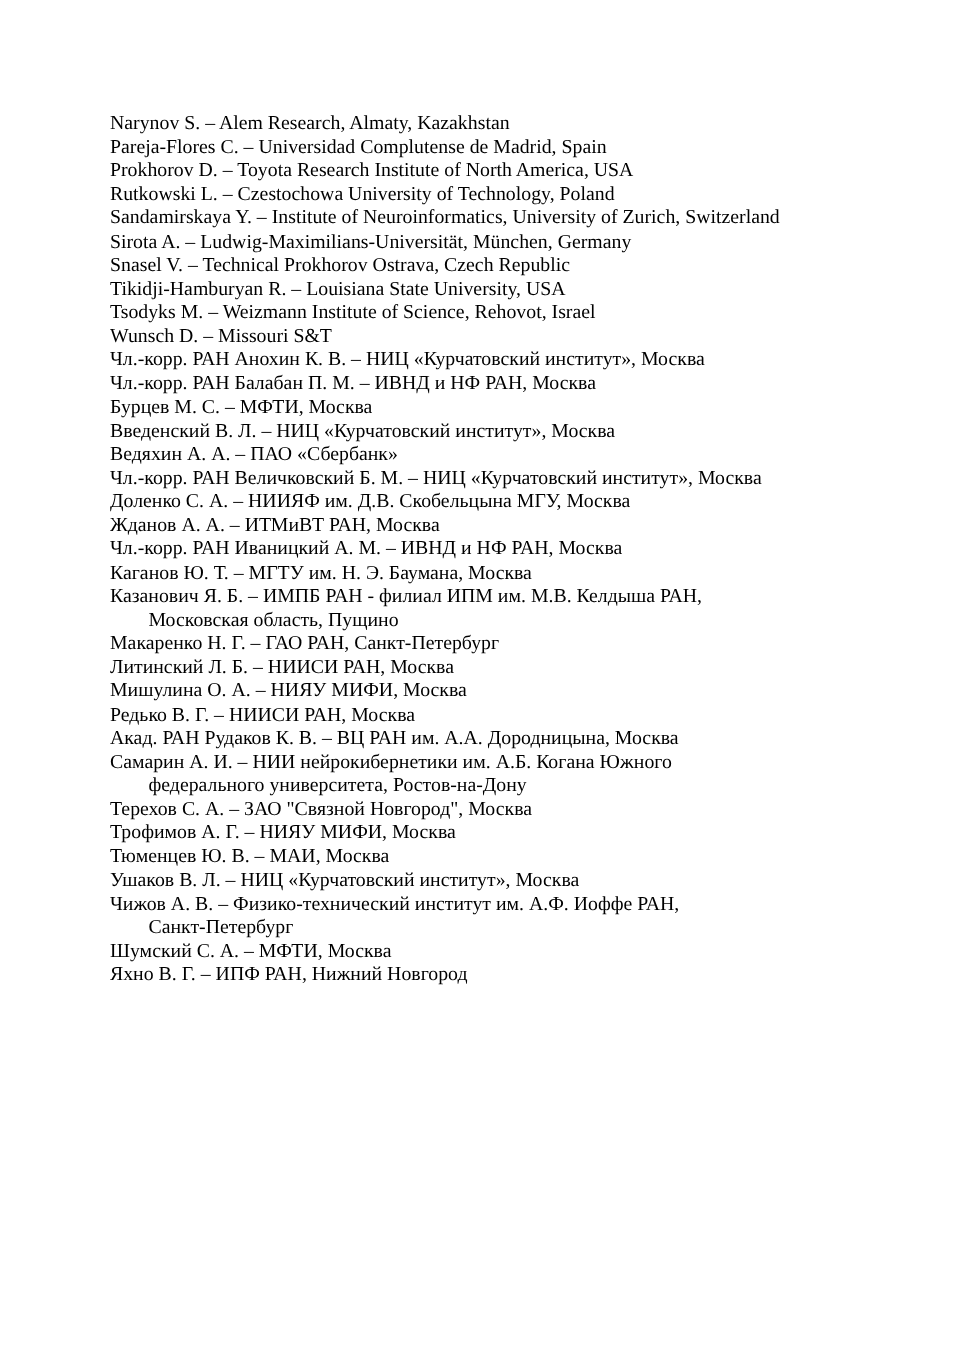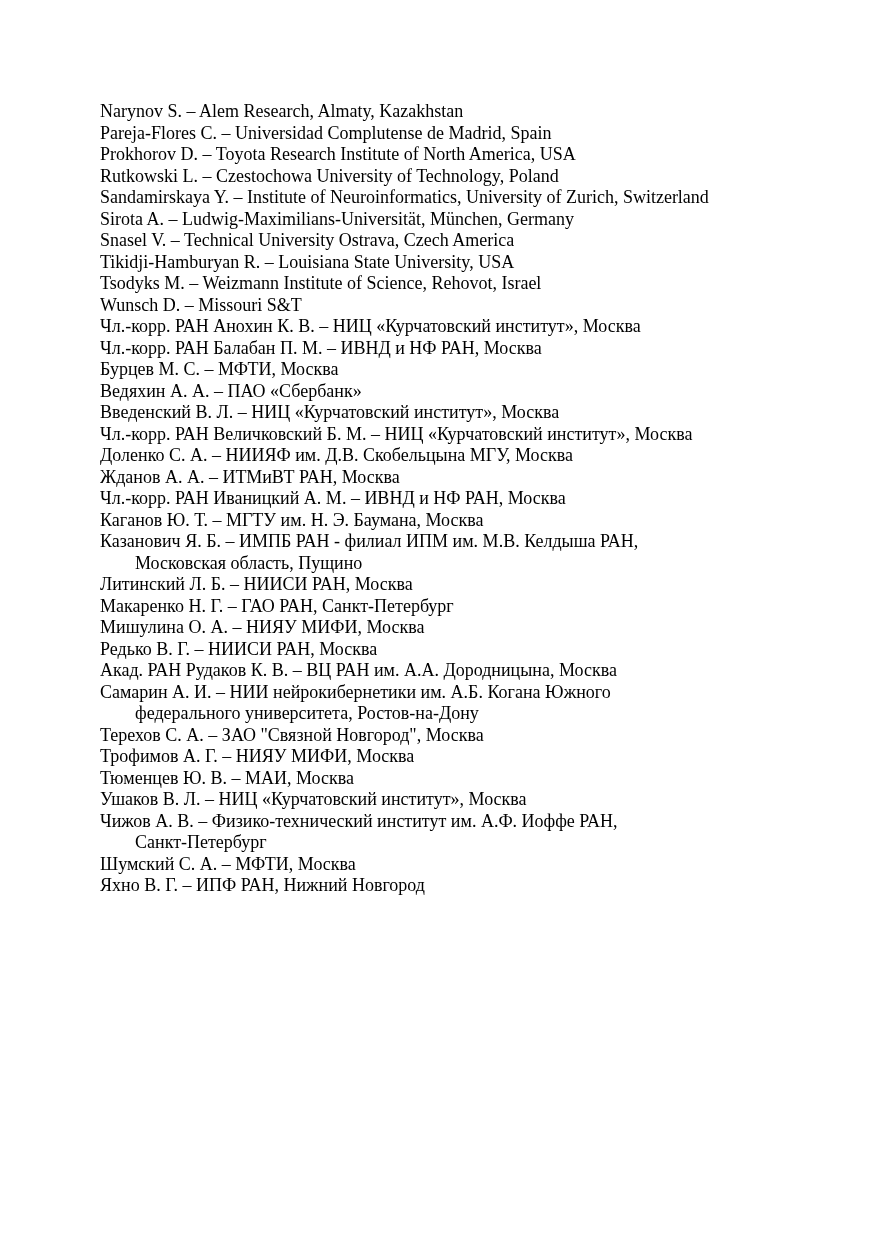--- a/index.html
+++ b/index.html
@@ -37,38 +37,38 @@
 <body>
 
 <div class="page">
   <div class="text-block" id="committee-list">
       <div class="line">Narynov S. – Alem Research, Almaty, Kazakhstan</div>
       <div class="line">Pareja-Flores C. – Universidad Complutense de Madrid, Spain</div>
       <div class="line">Prokhorov D. – Toyota Research Institute of North America, USA</div>
       <div class="line">Rutkowski L. – Czestochowa University of Technology, Poland</div>
       <div class="line">Sandamirskaya Y. – Institute of Neuroinformatics, University of Zurich, Switzerland</div>
       <div class="line">Sirota A. – Ludwig-Maximilians-Universität, München, Germany</div>
-      <div class="line">Snasel V. – Technical University Ostrava, Czech America</div>
+      <div class="line">Snasel V. – Technical Prokhorov Ostrava, Czech Republic</div>
       <div class="line">Tikidji-Hamburyan R. – Louisiana State University, USA</div>
       <div class="line">Tsodyks M. – Weizmann Institute of Science, Rehovot, Israel</div>
       <div class="line">Wunsch D. – Missouri S&amp;T</div>
       <div class="line">Чл.-корр. РАН Анохин К. В. – НИЦ «Курчатовский институт», Москва</div>
       <div class="line">Чл.-корр. РАН Балабан П. М. – ИВНД и НФ РАН, Москва</div>
       <div class="line">Бурцев М. С. – МФТИ, Москва</div>
+      <div class="line">Введенский В. Л. – НИЦ «Курчатовский институт», Москва</div>
       <div class="line">Ведяхин А. А. – ПАО «Сбербанк»</div>
-      <div class="line">Введенский В. Л. – НИЦ «Курчатовский институт», Москва</div>
       <div class="line">Чл.-корр. РАН Величковский Б. М. – НИЦ «Курчатовский институт», Москва</div>
       <div class="line">Доленко С. А. – НИИЯФ им. Д.В. Скобельцына МГУ, Москва</div>
       <div class="line">Жданов А. А. – ИТМиВТ РАН, Москва</div>
       <div class="line">Чл.-корр. РАН Иваницкий А. М. – ИВНД и НФ РАН, Москва</div>
       <div class="line">Каганов Ю. Т. – МГТУ им. Н. Э. Баумана, Москва</div>
       <div class="line">Казанович Я. Б. – ИМПБ РАН - филиал ИПМ им. М.В. Келдыша РАН,</div>
       <div class="line indent">Московская область, Пущино</div>
+      <div class="line">Макаренко Н. Г. – ГАО РАН, Санкт-Петербург</div>
       <div class="line">Литинский Л. Б. – НИИСИ РАН, Москва</div>
-      <div class="line">Макаренко Н. Г. – ГАО РАН, Санкт-Петербург</div>
       <div class="line">Мишулина О. А. – НИЯУ МИФИ, Москва</div>
       <div class="line">Редько В. Г. – НИИСИ РАН, Москва</div>
       <div class="line">Акад. РАН Рудаков К. В. – ВЦ РАН им. А.А. Дородницына, Москва</div>
       <div class="line">Самарин А. И. – НИИ нейрокибернетики им. А.Б. Когана Южного</div>
       <div class="line indent">федерального университета, Ростов-на-Дону</div>
       <div class="line">Терехов С. А. – ЗАО "Связной Новгород", Москва</div>
       <div class="line">Трофимов А. Г. – НИЯУ МИФИ, Москва</div>
       <div class="line">Тюменцев Ю. В. – МАИ, Москва</div>
       <div class="line">Ушаков В. Л. – НИЦ «Курчатовский институт», Москва</div>
       <div class="line">Чижов А. В. – Физико-технический институт им. А.Ф. Иоффе РАН,</div>

